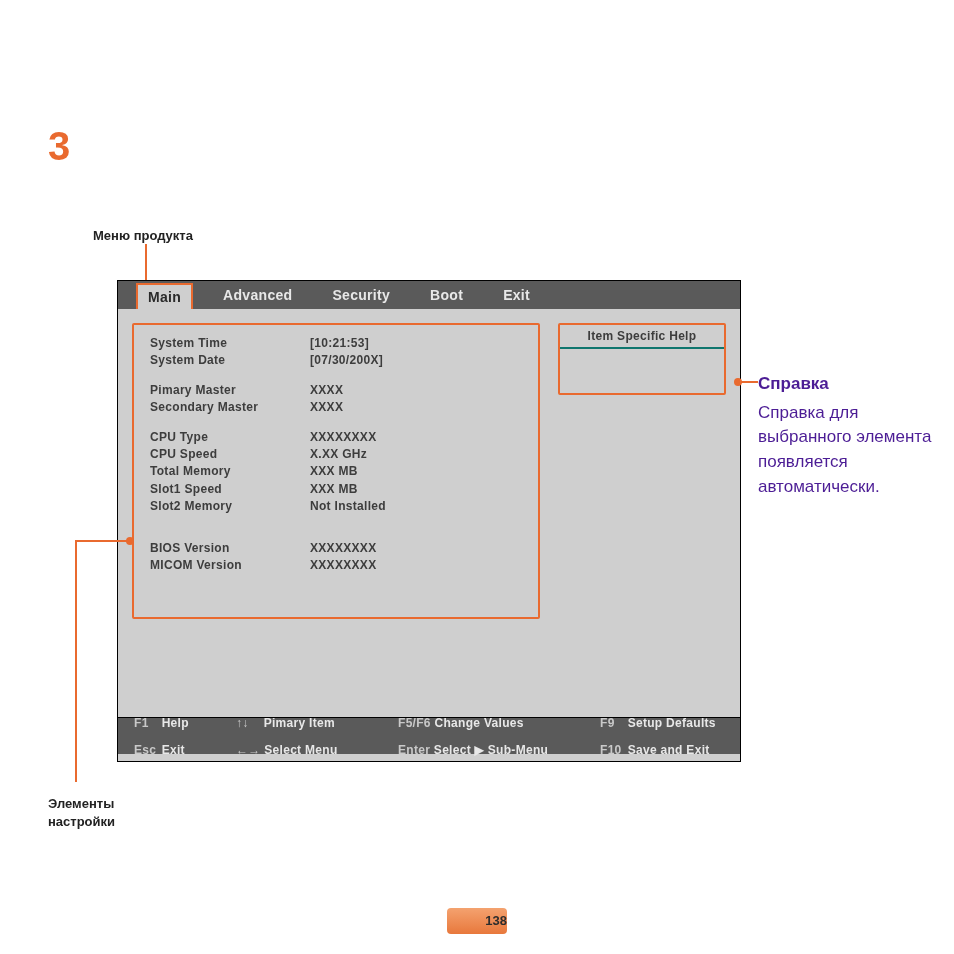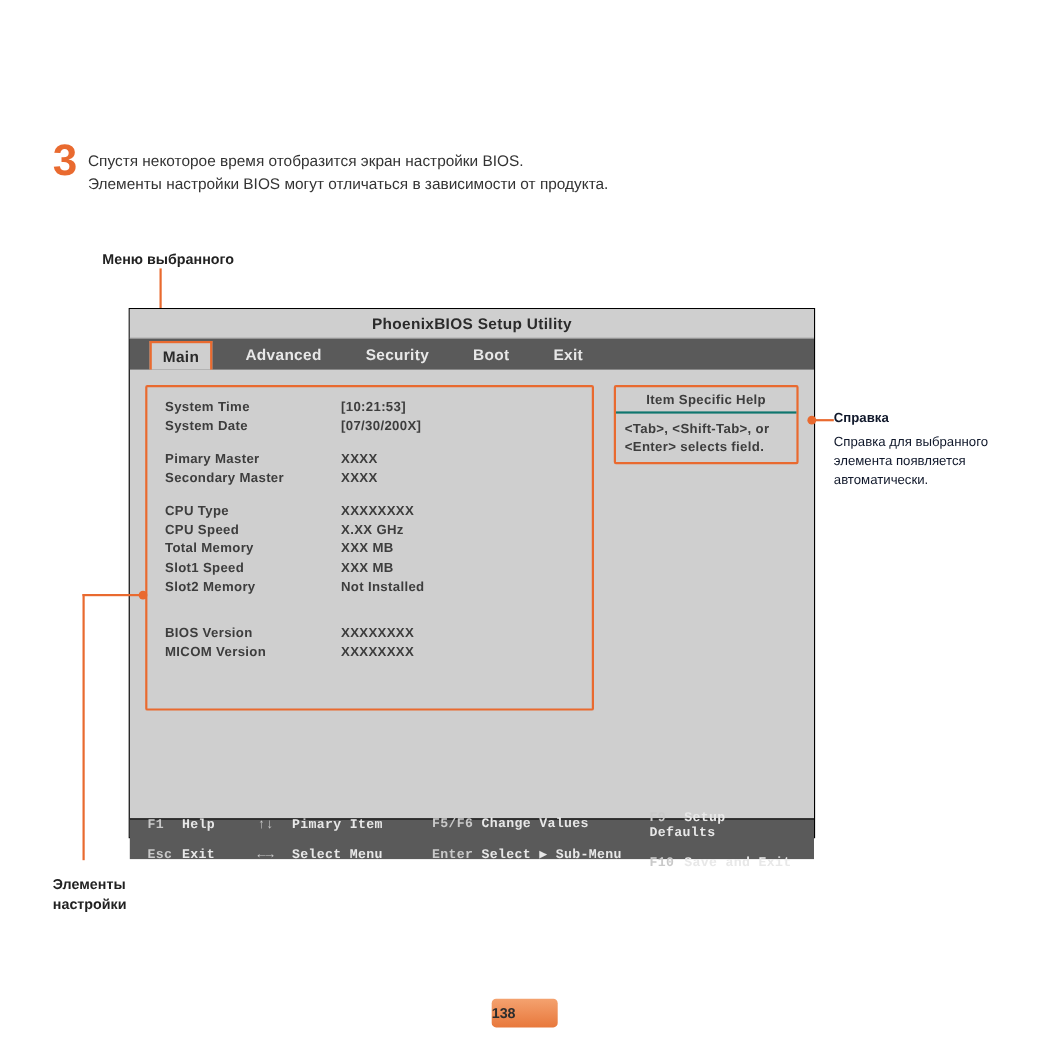--- a/index.html
+++ b/index.html
@@ -114,66 +114,61 @@
   }
   .bios-footer{
     background:var(--bios-dark);
     height:36px;
     color:#e8e8e8;
     font-size:12px;font-weight:bold;
     display:flex;align-items:center;gap:12px;
     padding:0 16px;
     border-top:1px solid #000;
   }
-  .f-line{display:flex;flex-direction:column;gap:13px;font-family:Liberation Mono, monospace;}
+  .f-line{display:flex;flex-direction:column;gap:13px;}
   .fkey{color:#c9c9c9;display:inline-block;min-width:24px;}
   .side-note{
     position:absolute;left:758px;top:372px;width:180px;
-    font-size:12px;color:#0f172a;line-height:1.45;
+    font-size:17px;color:#4c1d95;line-height:1.45;
   }
   .side-note .t{font-weight:bold;margin-bottom:4px;}
   .help-callout-line{
     position:absolute;left:740px;top:381px;width:18px;height:2px;background:var(--orange);
   }
   .help-callout-line:before{content:"";position:absolute;left:-6px;top:-3px;width:8px;height:8px;border-radius:50%;background:var(--orange);}
   
   .settings-callout{
     position:absolute;left:75px;top:540px;
   }
   .settings-callout .h{position:absolute;left:0;top:0;width:56px;height:2px;background:var(--orange);}
   .settings-callout .h:after{content:"";position:absolute;right:-3px;top:-3px;width:8px;height:8px;border-radius:50%;background:var(--orange);}
   .settings-callout .v{position:absolute;left:0;top:0;width:2px;height:242px;background:var(--orange);}
   .label-elements{
     position:absolute;left:48px;top:795px;
     font-size:13px;font-weight:bold;line-height:1.35;
   }
   .page-num{
     position:absolute;left:50%;bottom:20px;transform:translateX(-50%);
-    width:60px;height:26px;line-height:26px;text-align:left;
+    width:60px;height:26px;line-height:26px;text-align:right;
     background:linear-gradient(#f4a26f,#e8783c);
     color:#2d2d2d;font-weight:bold;border-radius:4px;
     font-size:13px;
   }
 </style>
 </head>
 <body>
 
 <div class="page">
 
   <div class="step-num">3</div>
-  <div class="step-text">
-    <div>Спустя некоторое время отобразится экран настройки BIOS.</div>
-    <div>Элементы настройки BIOS могут отличаться в зависимости от продукта.</div>
-  </div>
-
-  <div class="label-menu">Меню выбранного</div>
+
+  <div class="label-menu">Меню продукта</div>
   <div class="menu-line"></div>
 
   <div class="bios">
-    <div class="bios-title">PhoenixBIOS Setup Utility</div>
 
     <div class="bios-menu-bar">
       <div class="bios-menu-item active">Main</div>
       <div class="bios-menu-item">Advanced</div>
       <div class="bios-menu-item">Security</div>
       <div class="bios-menu-item">Boot</div>
       <div class="bios-menu-item">Exit</div>
     </div>
 
     <div class="bios-body">
@@ -223,21 +218,20 @@
             <span>XXXXXXXX</span>
           </div>
           <div class="settings-row">
             <span class="k">MICOM Version</span>
             <span>XXXXXXXX</span>
           </div>
         </div>
 
       <div class="help-box">
         <div class="help-title">Item Specific Help</div>
-        <div class="help-body">&lt;Tab&gt;, &lt;Shift-Tab&gt;, or &lt;Enter&gt; selects field.</div>
       </div>
     </div>
 
     <div class="bios-footer" id="bios-footer">
         <div class="f-line" style="width: 90px;">
           <div><span class="fkey">F1</span><span> Help</span></div>
           <div><span class="fkey">Esc</span><span> Exit</span></div>
         </div>
         <div class="f-line" style="width: 150px;">
           <div><span class="fkey">↑↓</span><span> Pimary Item</span></div>

